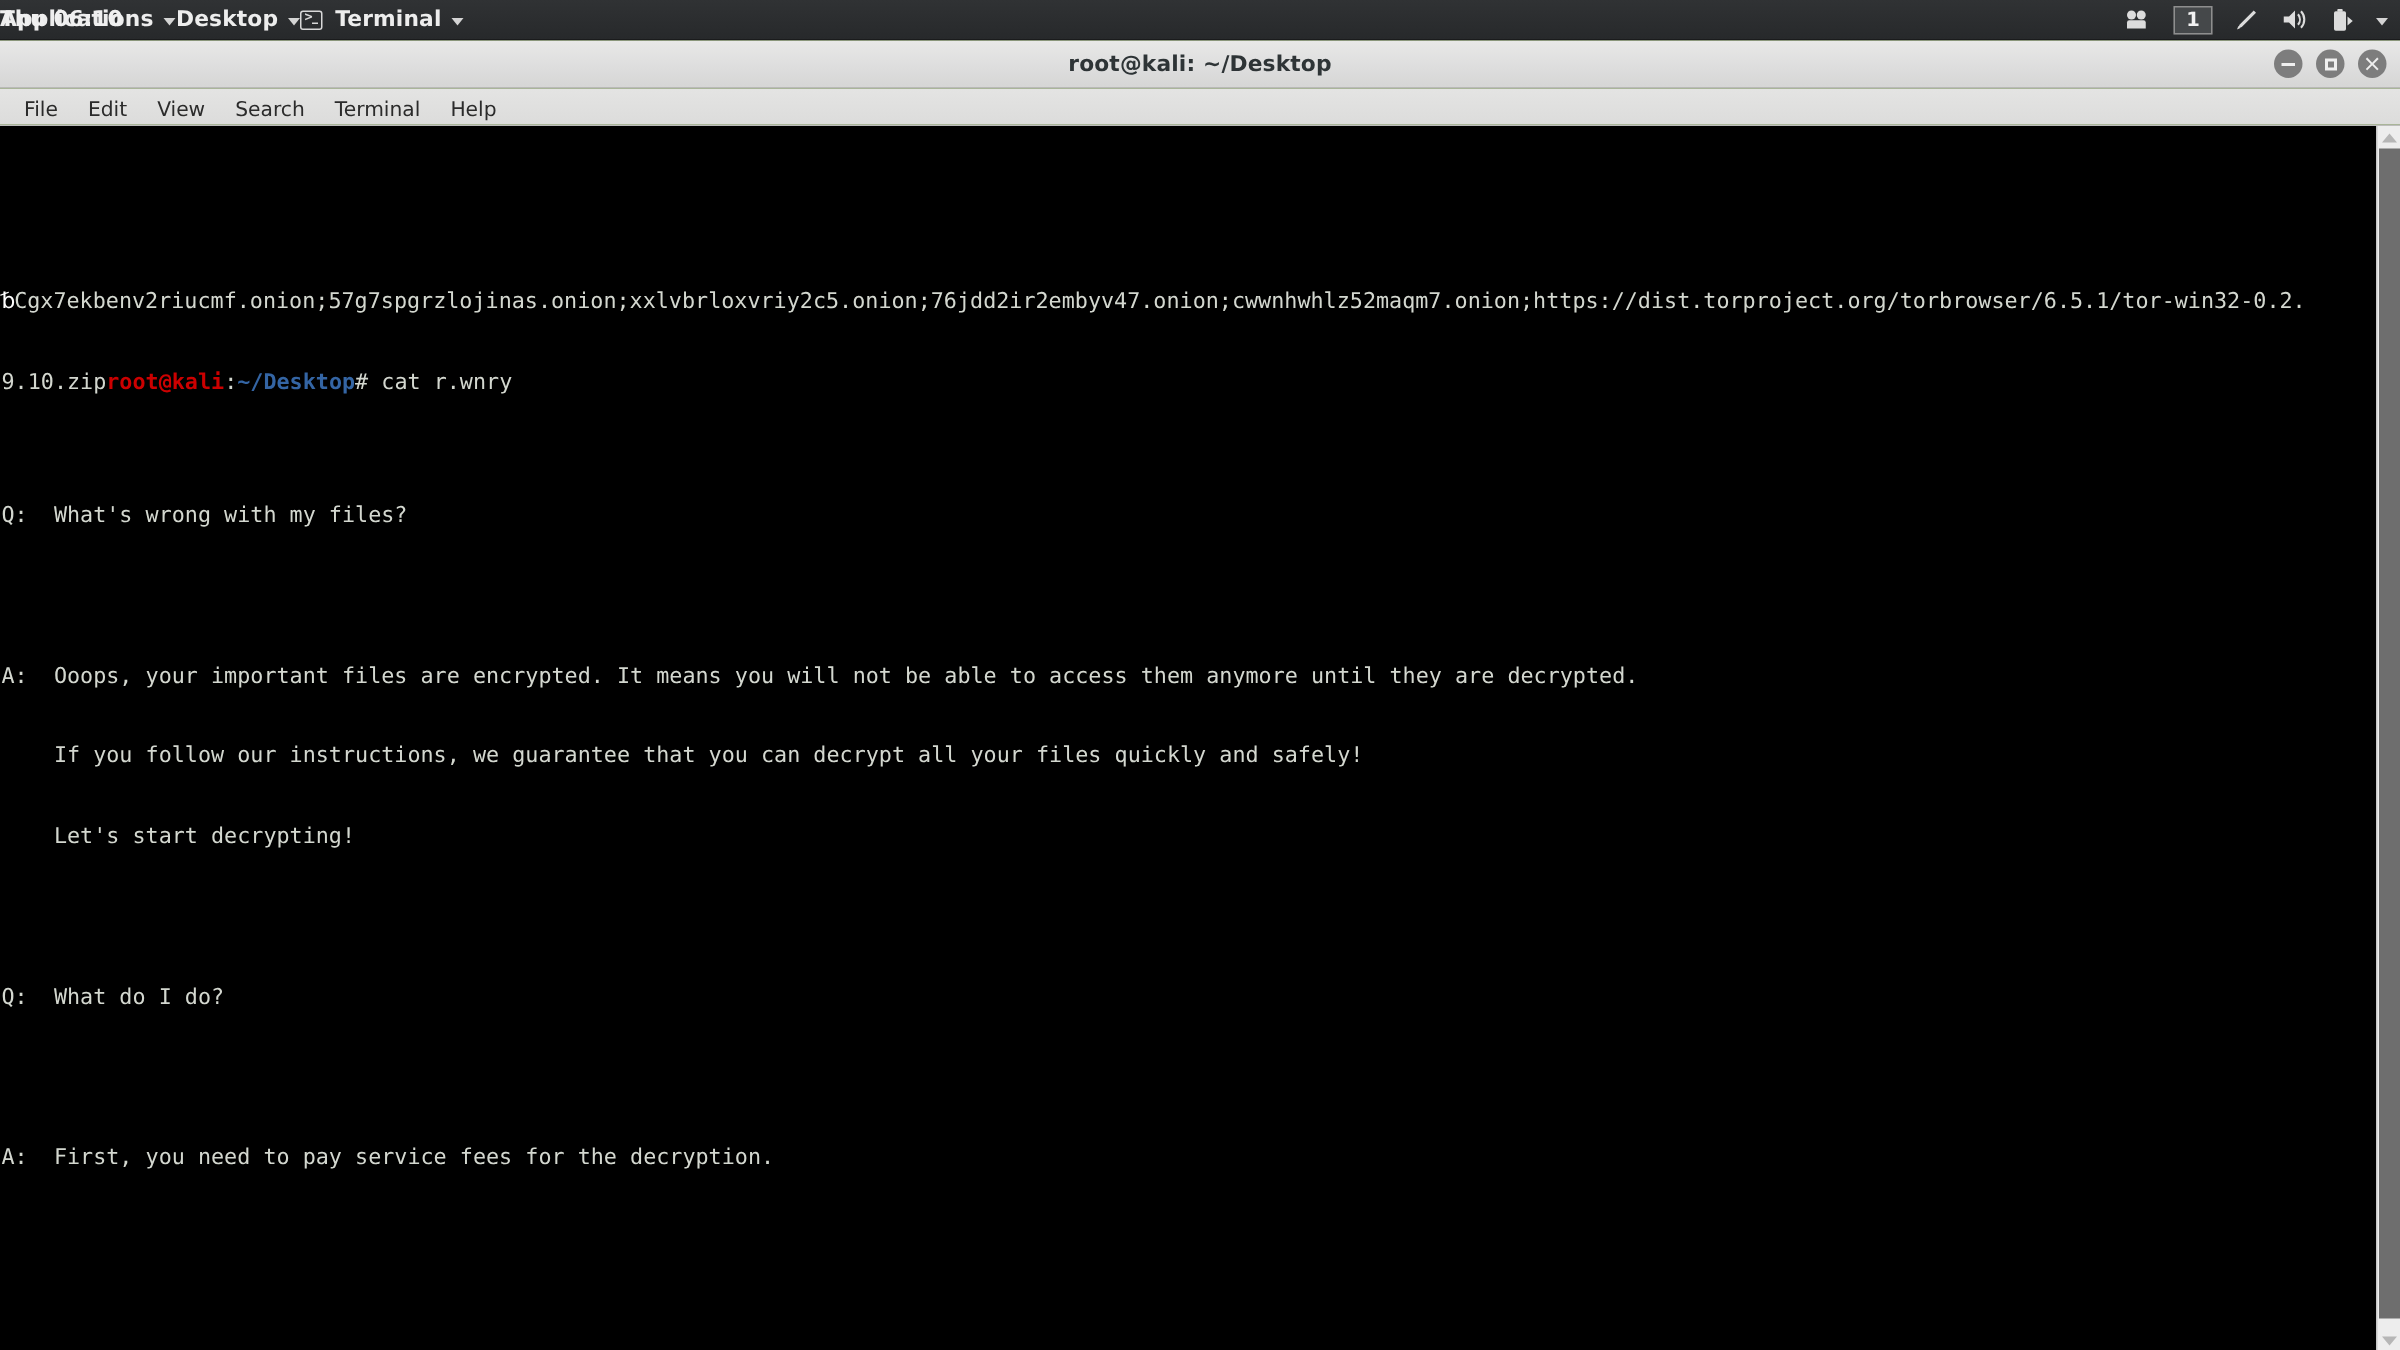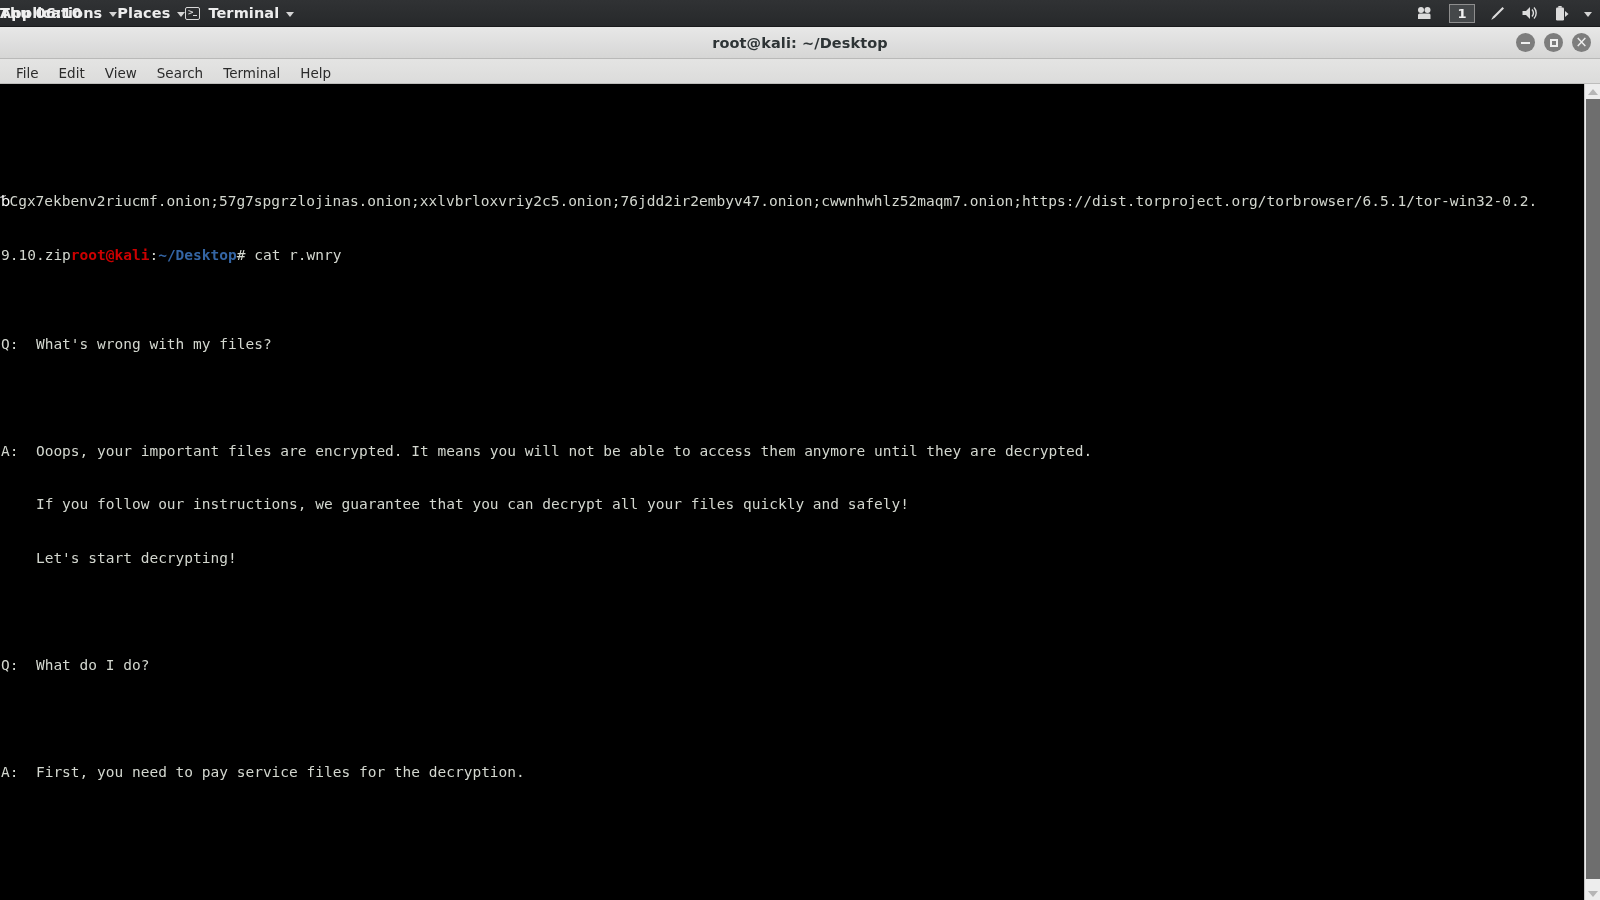--- a/index.html
+++ b/index.html
@@ -258,21 +258,21 @@
 <body>
 
 <div id="top-bar">
 
   <div class="tb-menu">
     <span class="lbl">Applications</span>
     <span class="caret"></span>
   </div>
 
   <div class="tb-menu">
-    <span class="lbl">Places</span>
+    <span class="lbl">Desktop</span>
     <span class="caret"></span>
   </div>
 
   <div class="tb-menu">
     <span id="term-menu-icon"></span>
     <span class="lbl">Terminal</span>
     <span class="caret"></span>
   </div>
 
   <div id="clock">Thu 06:10</div>
@@ -346,21 +346,21 @@
 
       
       <div class="line"><span class="w">Q:  What's wrong with my files?</span></div>
       <div class="line"><span class="w"></span></div>
       <div class="line"><span class="w">A:  Ooops, your important files are encrypted. It means you will not be able to access them anymore until they are decrypted.</span></div>
       <div class="line"><span class="w">    If you follow our instructions, we guarantee that you can decrypt all your files quickly and safely!</span></div>
       <div class="line"><span class="w">    Let's start decrypting!</span></div>
       <div class="line"><span class="w"></span></div>
       <div class="line"><span class="w">Q:  What do I do?</span></div>
       <div class="line"><span class="w"></span></div>
-      <div class="line"><span class="w">A:  First, you need to pay service files for the decryption.</span></div>
+      <div class="line"><span class="w">A:  First, you need to pay service fees for the decryption.</span></div>
       
       
       
       
       
       
       
       
       
       

